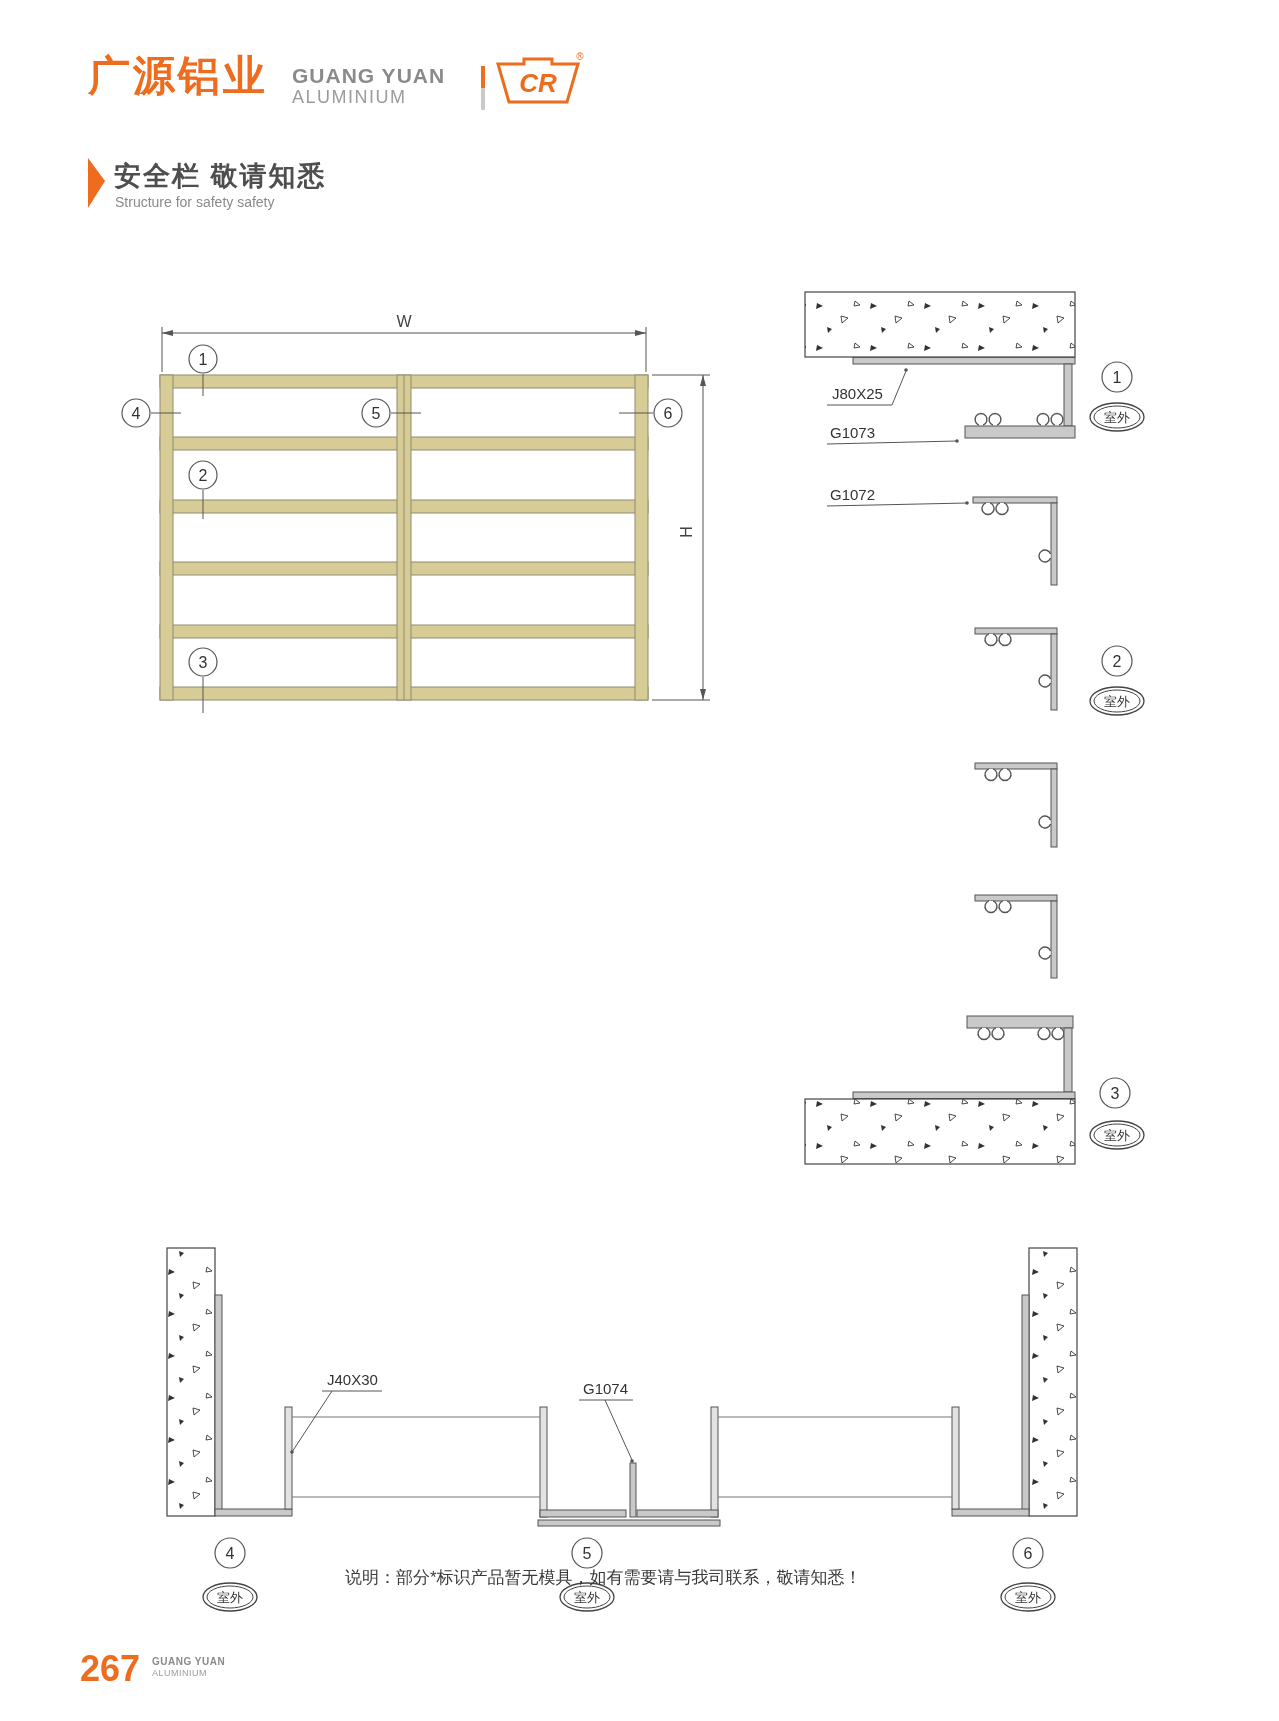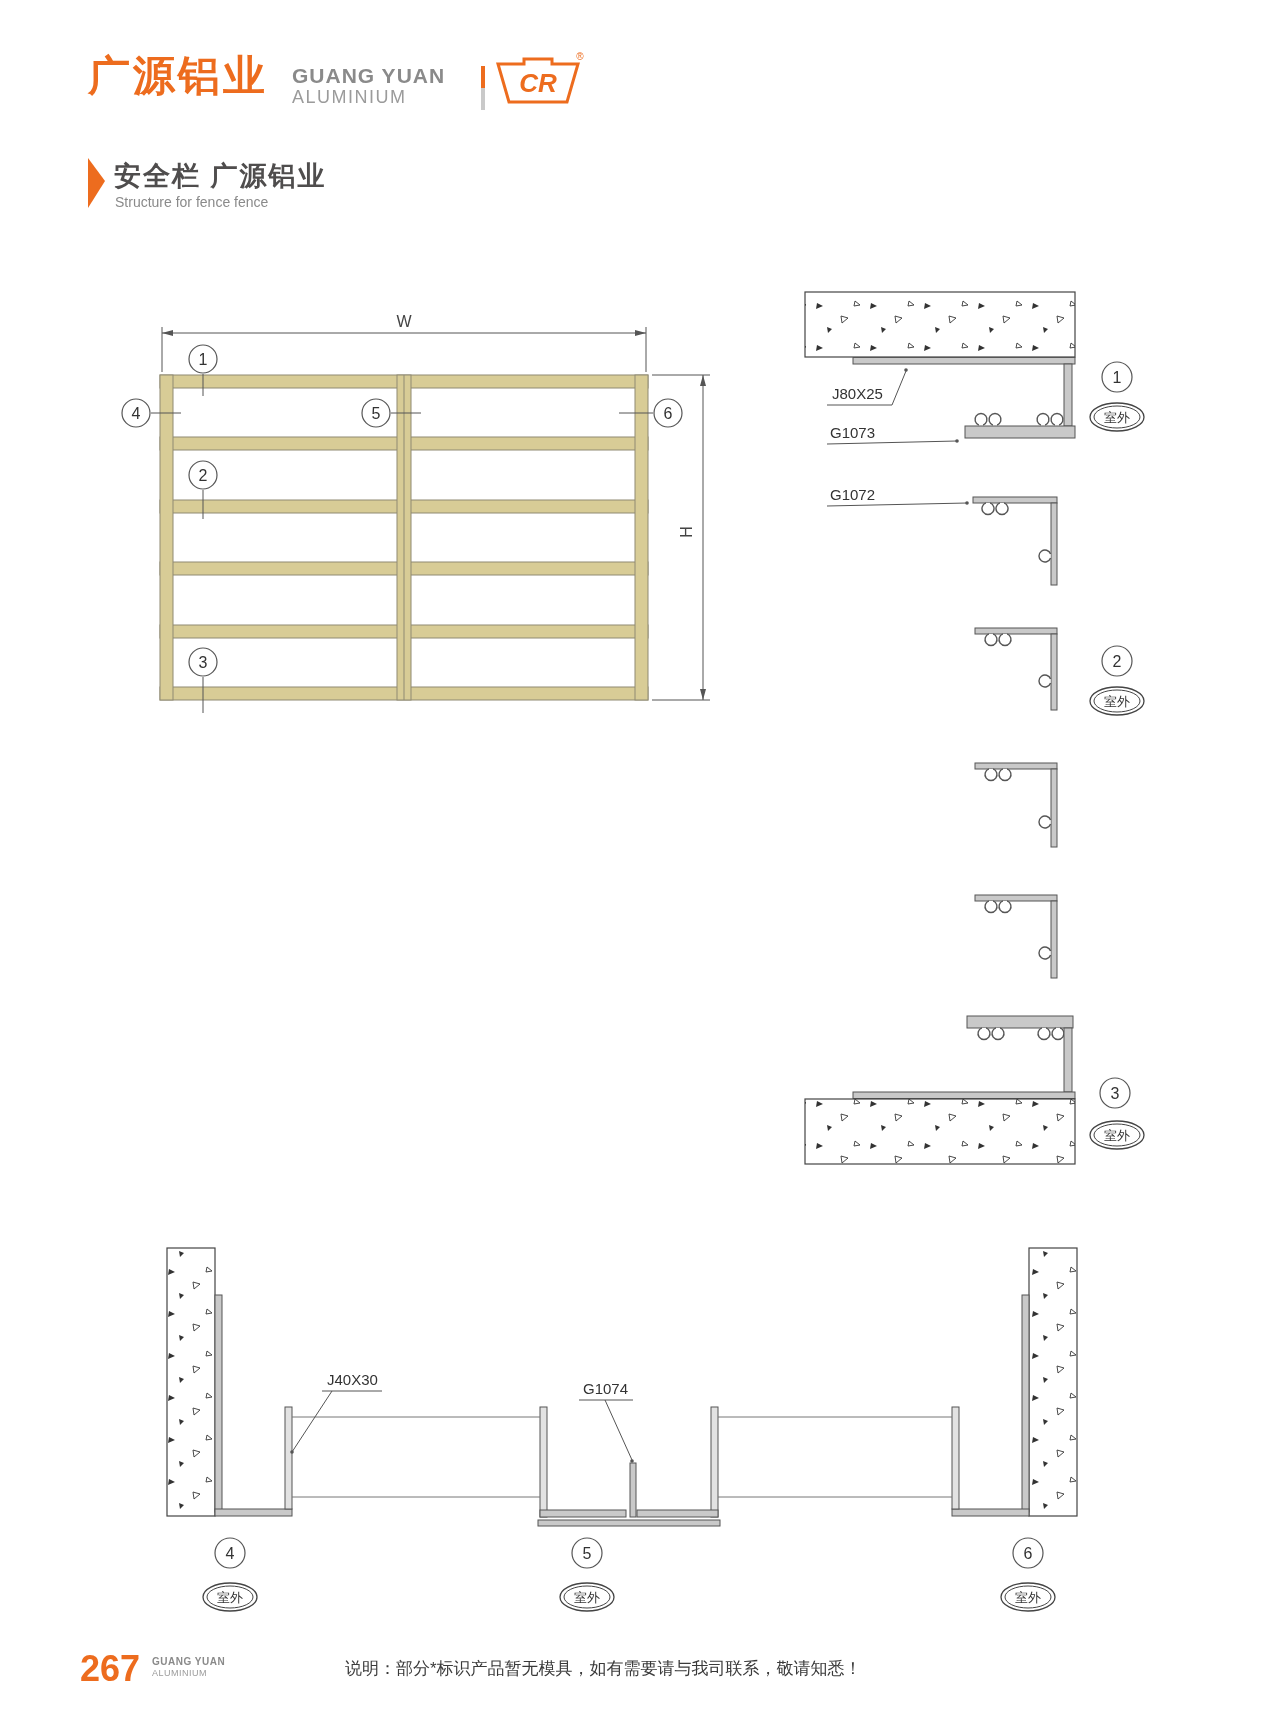--- a/index.html
+++ b/index.html
@@ -12,21 +12,21 @@
   .brand-en2{left:292px;top:87px;font-size:18px;color:#9b9b9b;letter-spacing:1.5px;}
   .divider-top{left:481px;top:66px;width:4px;height:22px;background:#ED6C1E;}
   .divider-bot{left:481px;top:88px;width:4px;height:22px;background:#c9c9c9;}
   
   .title-cn{left:114px;top:158px;font-size:27px;font-weight:bold;color:#4f4d4d;letter-spacing:2px;}
   .title-en{left:115px;top:194px;font-size:14px;color:#8a8a8a;}
   
   .page-num{left:80px;top:1648px;font-size:36px;font-weight:bold;color:#ED6C1E;}
   .foot-brand1{left:152px;top:1656px;font-size:10px;font-weight:bold;color:#8a8a8a;letter-spacing:0.5px;}
   .foot-brand2{left:152px;top:1668px;font-size:9px;color:#9b9b9b;letter-spacing:0.5px;}
-  .foot-note{left:345px;top:1657px;font-size:17px;color:#3a3a3a;}
+  .foot-note{left:345px;top:1566px;font-size:17px;color:#3a3a3a;}
   svg text{font-family:"Liberation Sans", sans-serif;}
 </style>
 </head>
 <body>
 
 <div id="page">
 
   <div class="abs brand-cn">广源铝业</div>
   <div class="abs brand-en1">GUANG YUAN</div>
   <div class="abs brand-en2">ALUMINIUM</div>
@@ -35,22 +35,22 @@
 
   <svg class="abs" style="left:494px;top:50px;" width="92" height="68">
     <path d="M4,14 L30,14 L30,9 L58,9 L58,14 L84,14 L73,52 L15,52 Z" fill="none" stroke="#ED6C1E" stroke-width="3"></path>
     <text x="44" y="42" text-anchor="middle" font-size="26" font-weight="bold" font-style="italic" fill="#ED6C1E">CR</text>
     <text x="86" y="10" text-anchor="middle" font-size="10" fill="#ED6C1E">®</text>
   </svg>
 
   <svg class="abs" style="left:88px;top:158px;" width="20" height="50">
     <polygon points="0,0 17,23 0,50" fill="#ED6C1E"></polygon>
   </svg>
-  <div class="abs title-cn">安全栏 广源铝业</div>
-  <div class="abs title-en">Structure for fence fence</div>
+  <div class="abs title-cn">安全栏 敬请知悉</div>
+  <div class="abs title-en">Structure for safety safety</div>
 
   <svg class="abs" style="left:0;top:0;" width="1279" height="1721">
     <defs>
       <pattern id="speck" width="54" height="42" patternUnits="userSpaceOnUse">
         <path d="M7,9 l6,3 l-7,3 z" fill="#333"></path>
         <path d="M31,22 l7,2 l-6,5 z" fill="none" stroke="#333" stroke-width="0.9"></path>
         <path d="M45,7 l5,4 l-6,1 z" fill="none" stroke="#333" stroke-width="0.9"></path>
         <path d="M17,33 l5,2 l-4,4 z" fill="#333"></path>
       </pattern>
       <path id="hook-dn" d="M-2.1,5.6 A6,6 0 1 1 2.1,5.6" fill="#fff" stroke="#555" stroke-width="1.4"></path>

